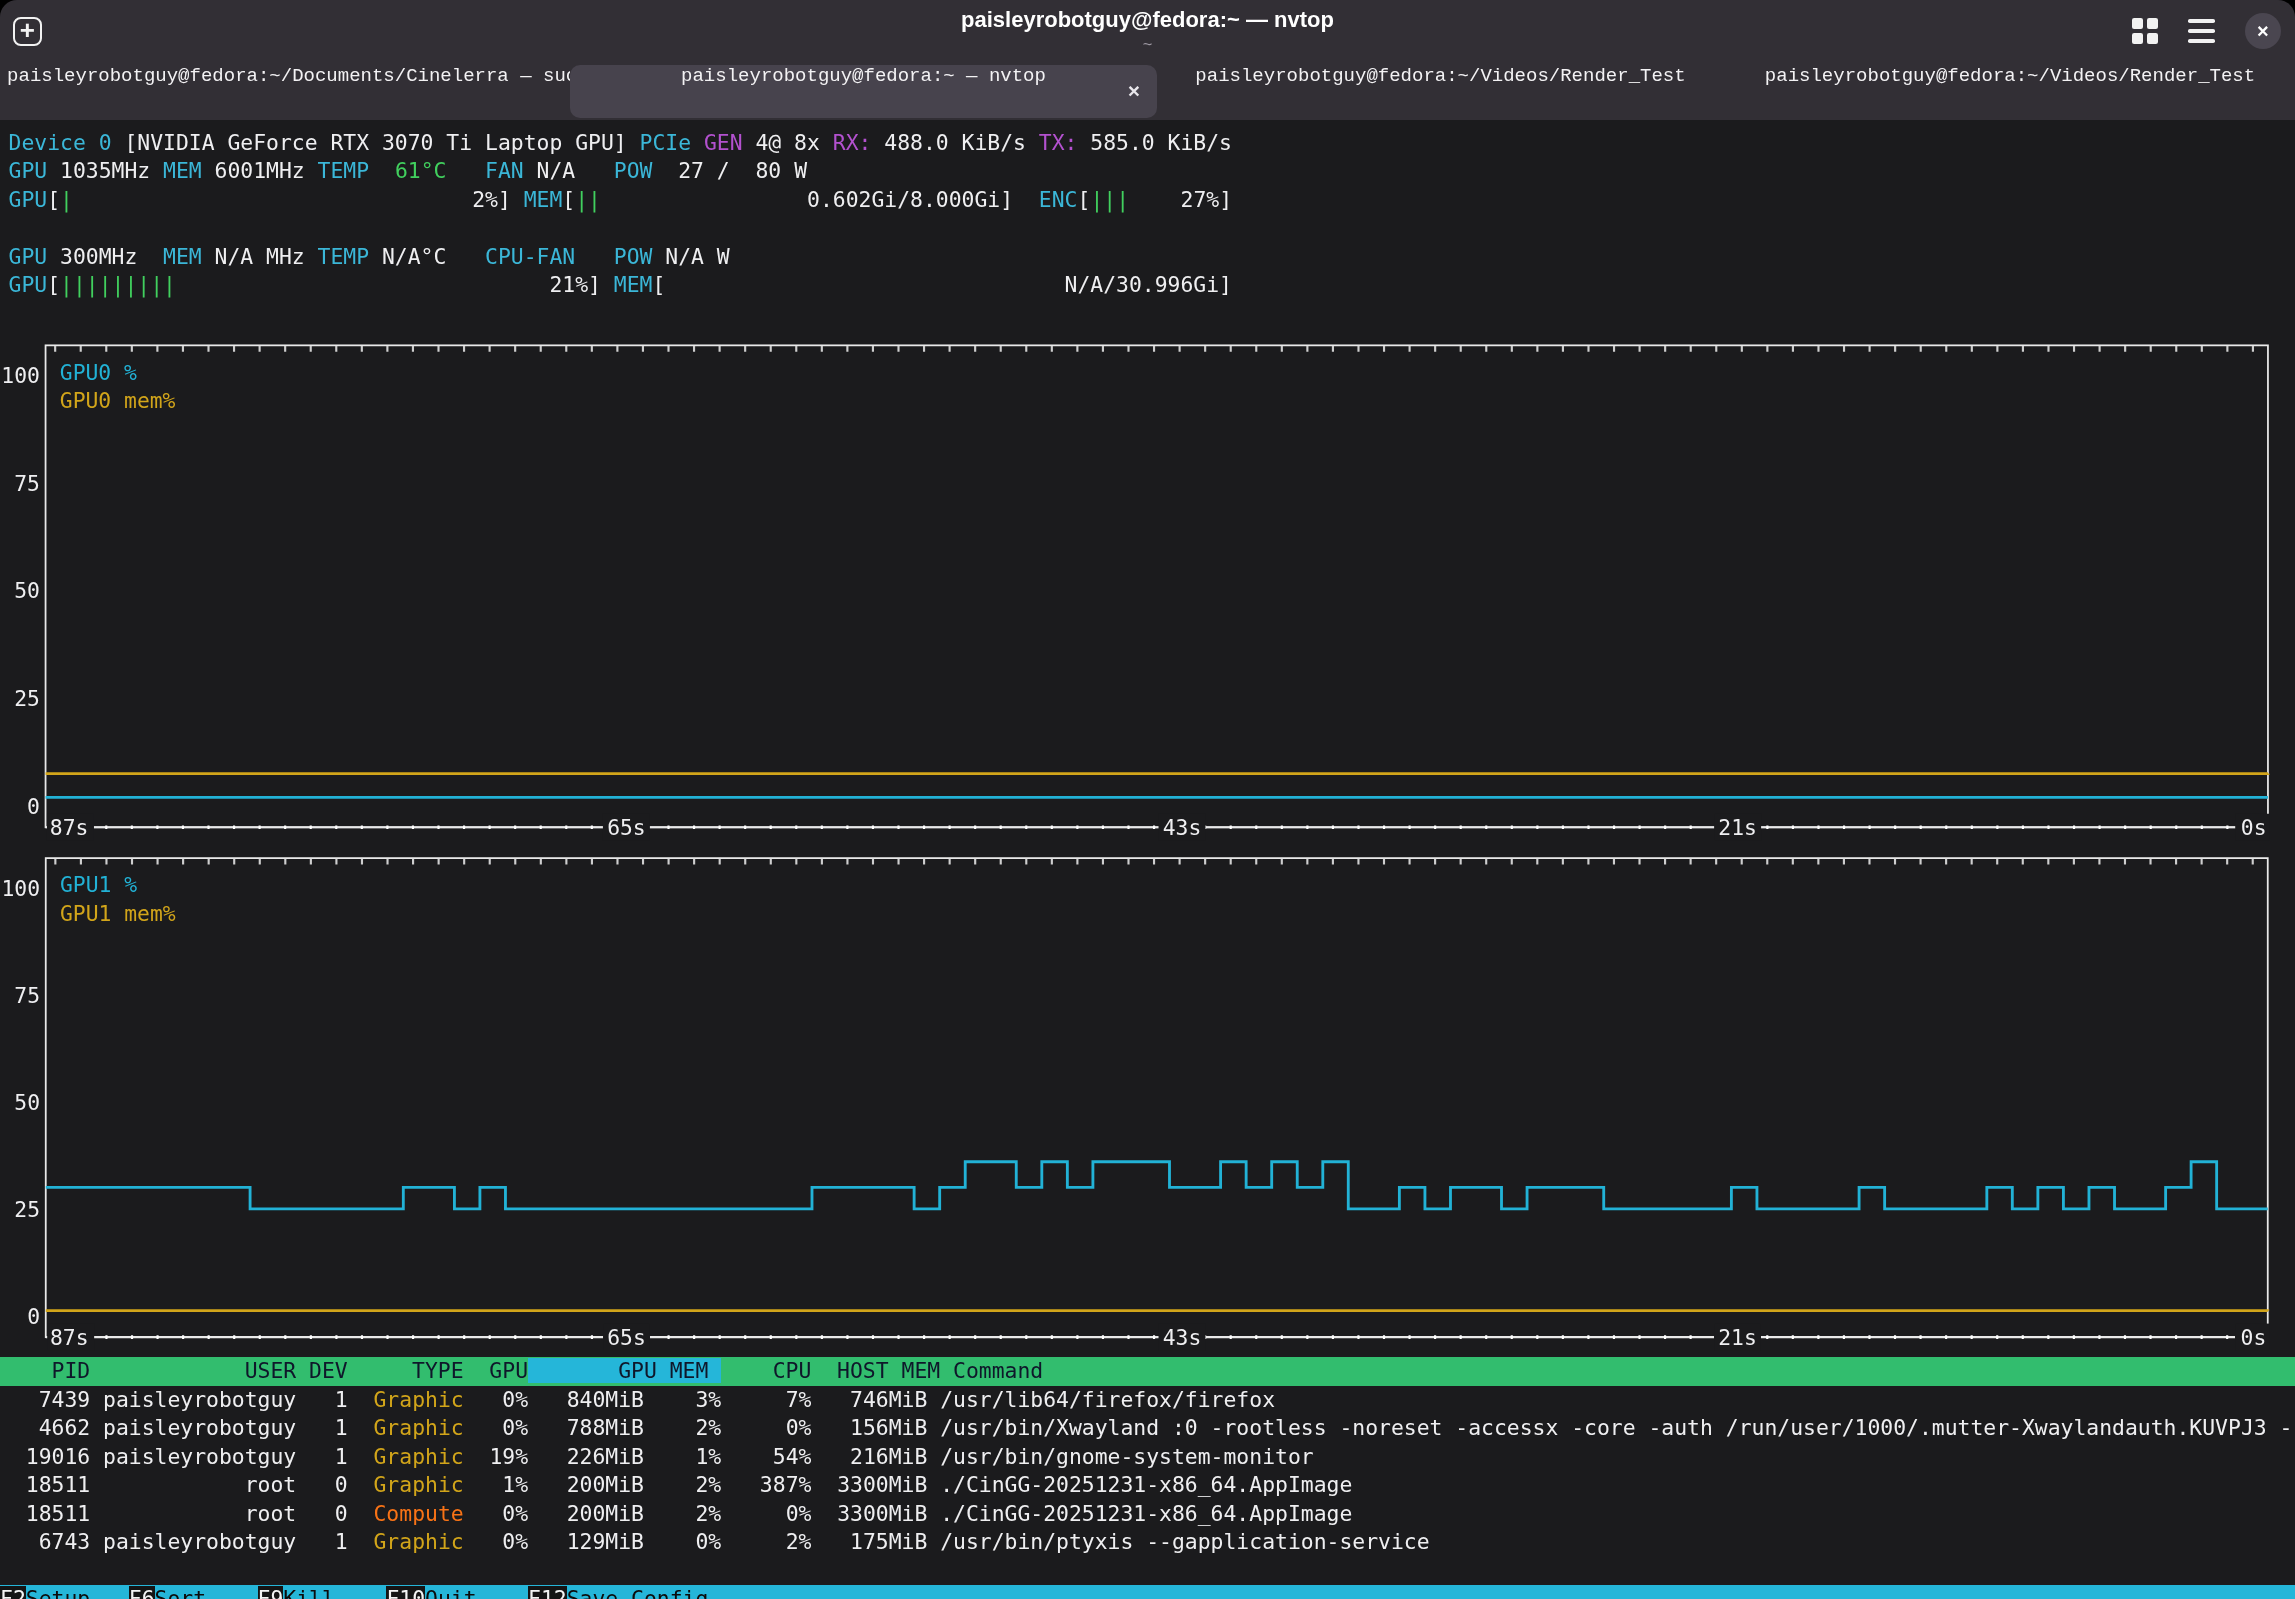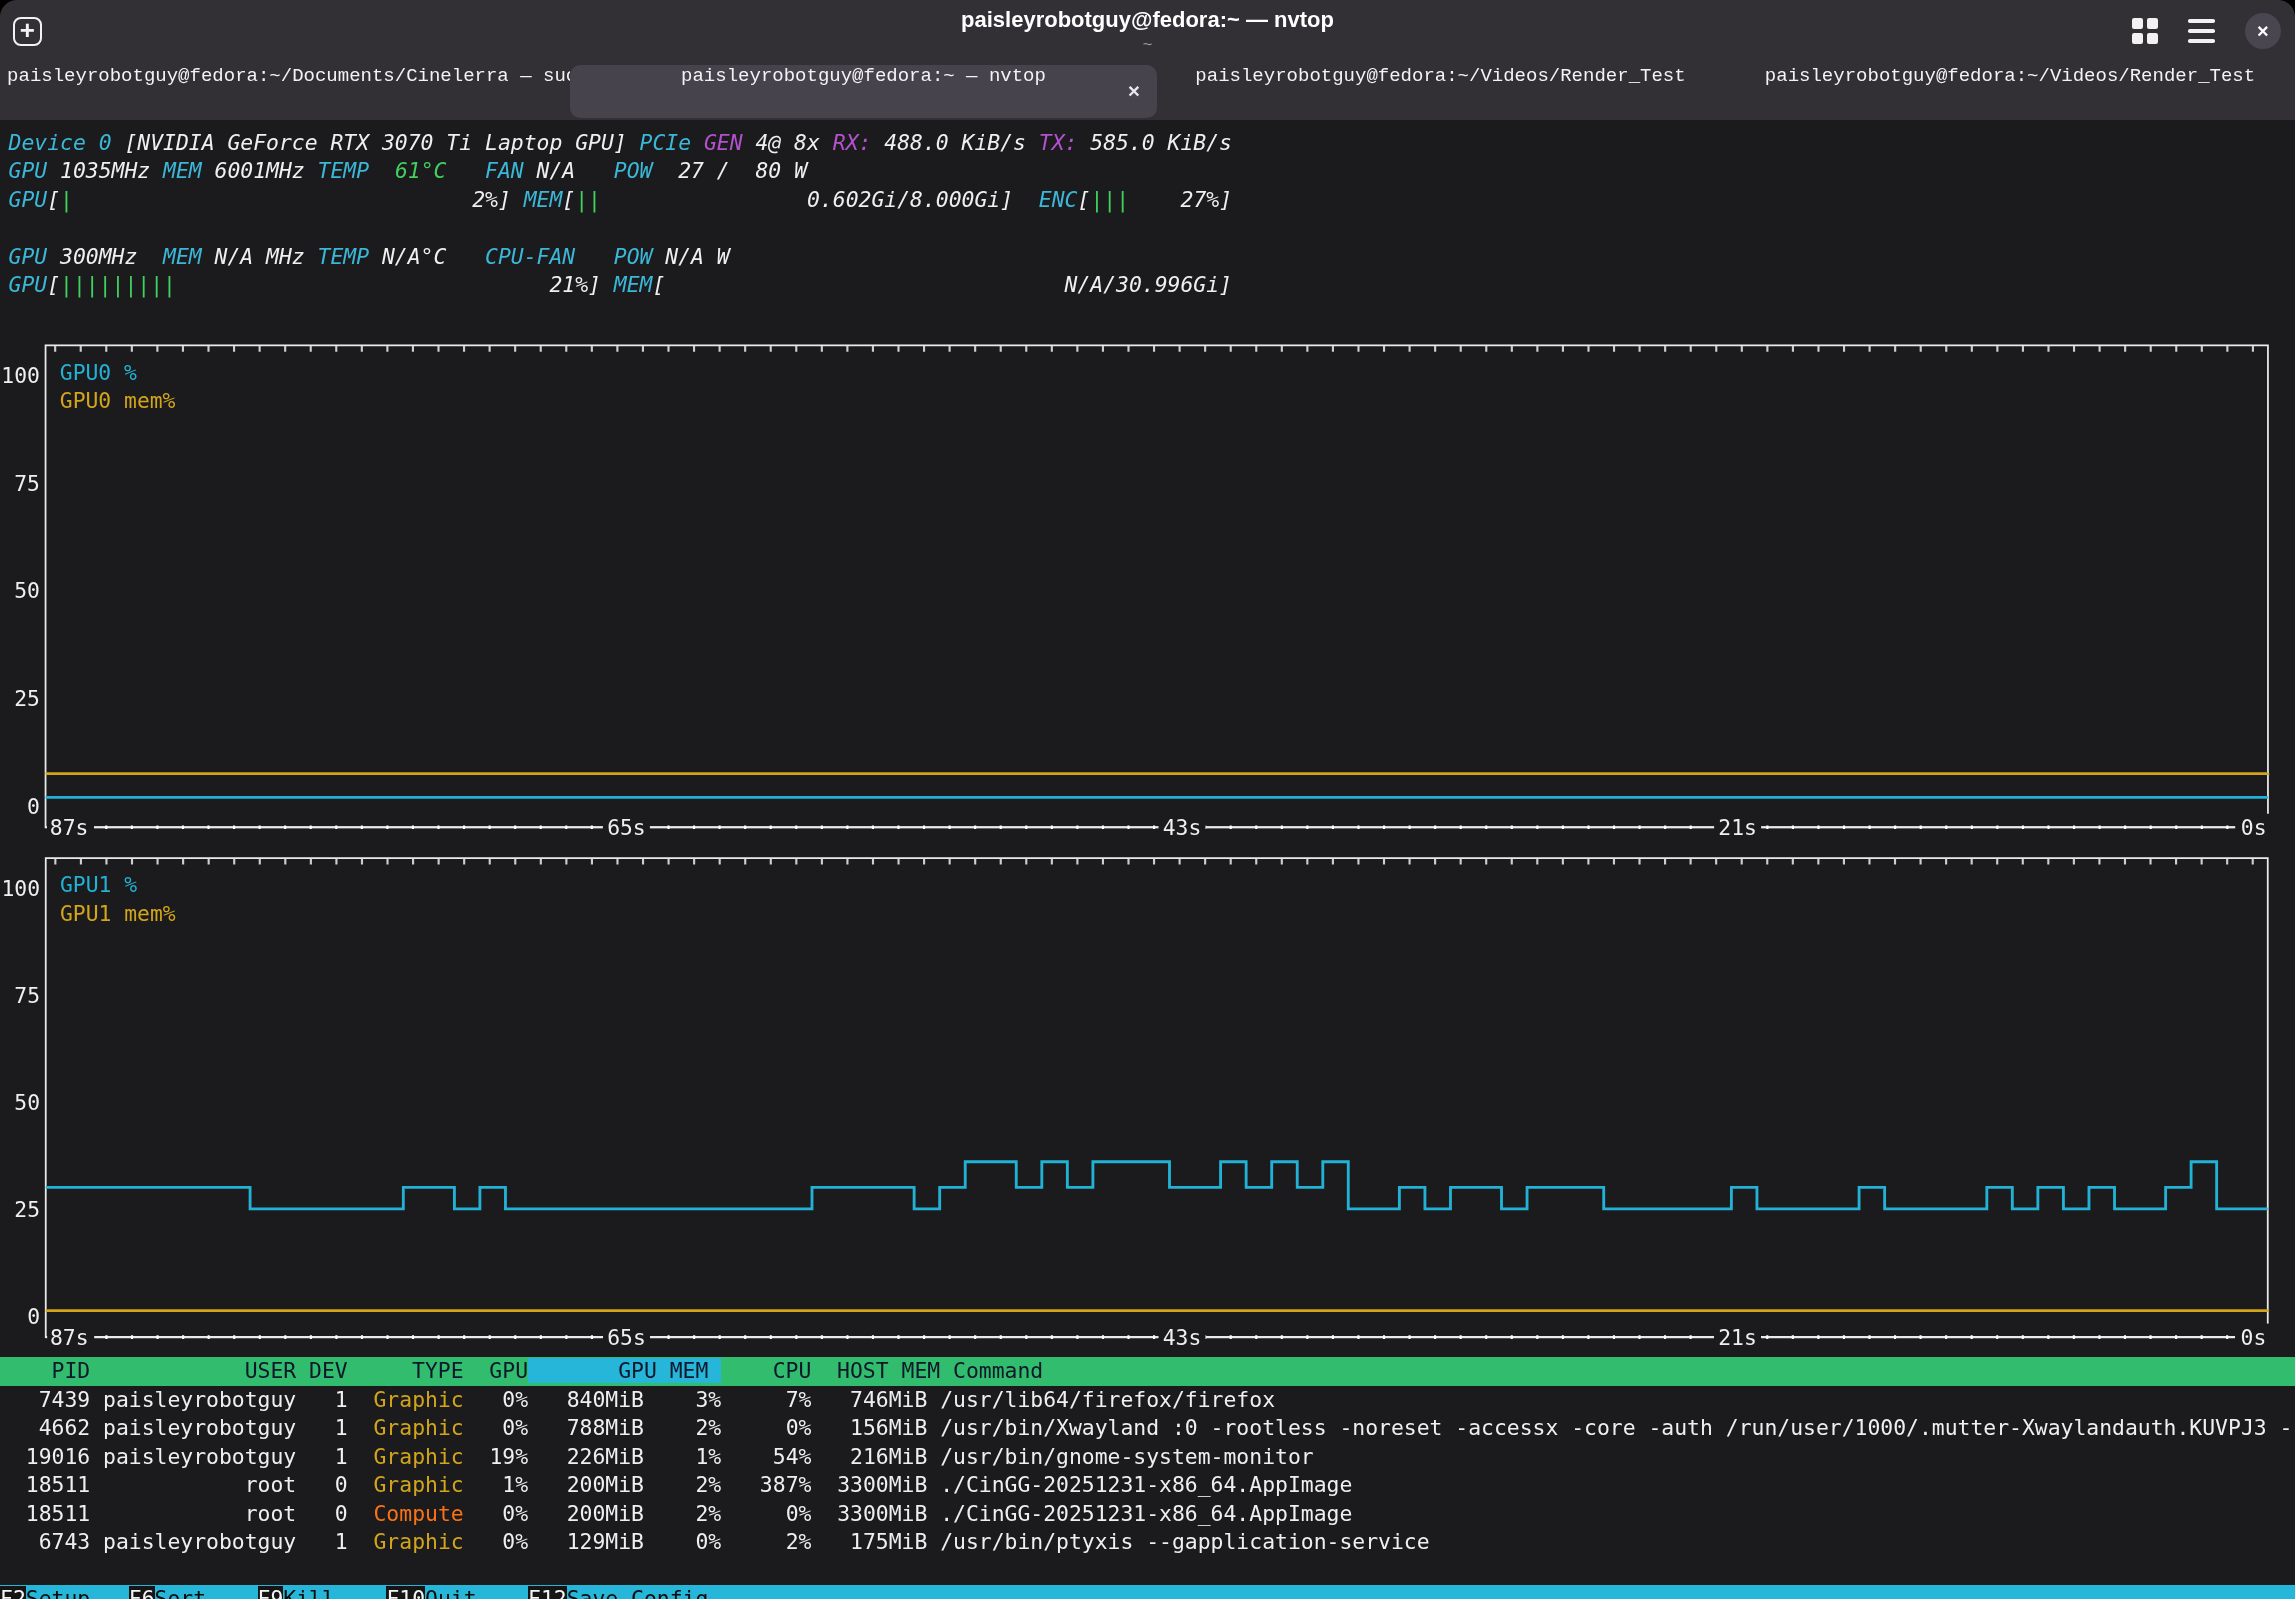--- a/index.html
+++ b/index.html
@@ -31,21 +31,21 @@
        white-space:nowrap;overflow:hidden;flex:none;box-sizing:border-box;}
   .tab.active{background:#47434d;border-radius:10px;}
   .tab .tab-close{position:absolute;right:17px;top:50%;transform:translateY(-50%);
        color:#e9e7ec;font-size:20.6px;font-weight:700;}
   .tab.align-left{justify-content:flex-start;padding-left:7.1px;}
 
   
   .terminal{position:absolute;top:120px;left:0;right:0;bottom:0;background:#1b1b1d;
             font-family:"DejaVu Sans Mono",monospace;font-size:21.4px;line-height:28.5px;color:#efeff1;}
   .terminal *{font-family:inherit;}
-  #devlines{position:absolute;top:8.5px;left:8.5px;right:4px;font-style:italic;}
+  #devlines{position:absolute;top:8.5px;left:8.5px;right:4px;}
   .ln{white-space:pre;height:28.5px;}
   .c-fg{color:#efeff1;} .c-cyan{color:#3bb7d8;}
   .c-green{color:#41d05e;} .c-magenta{color:#b351cf;}
 
   svg{position:absolute;left:0;}
   svg text{font-family:"DejaVu Sans Mono",monospace;font-size:30px;}
 
   
   #ptable{position:absolute;top:1237px;left:0;right:0;}
   .phead{height:28.5px;white-space:pre;background:#32bd6e;color:#0f172a;}

